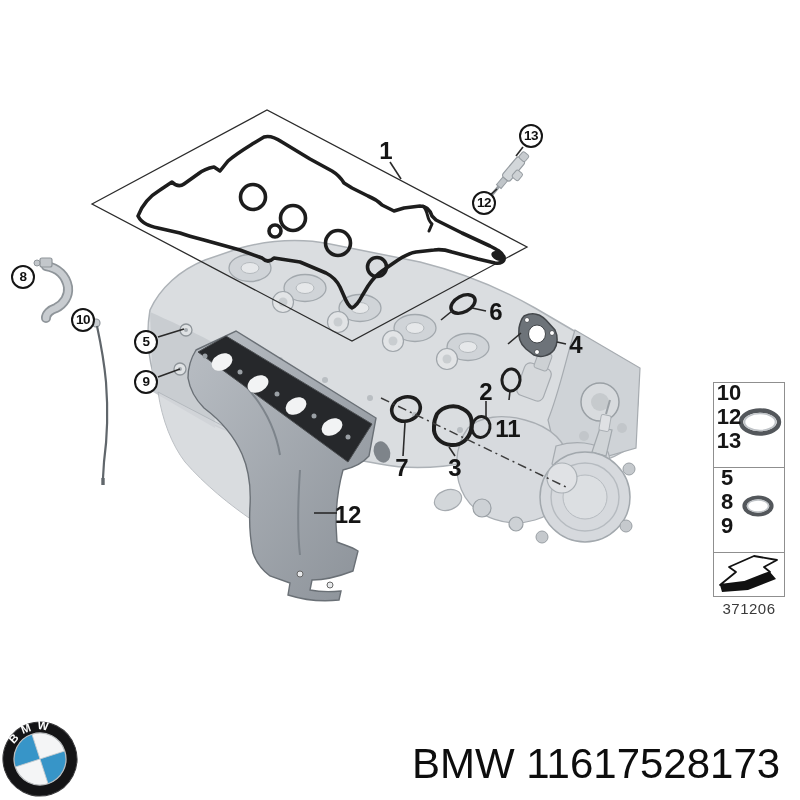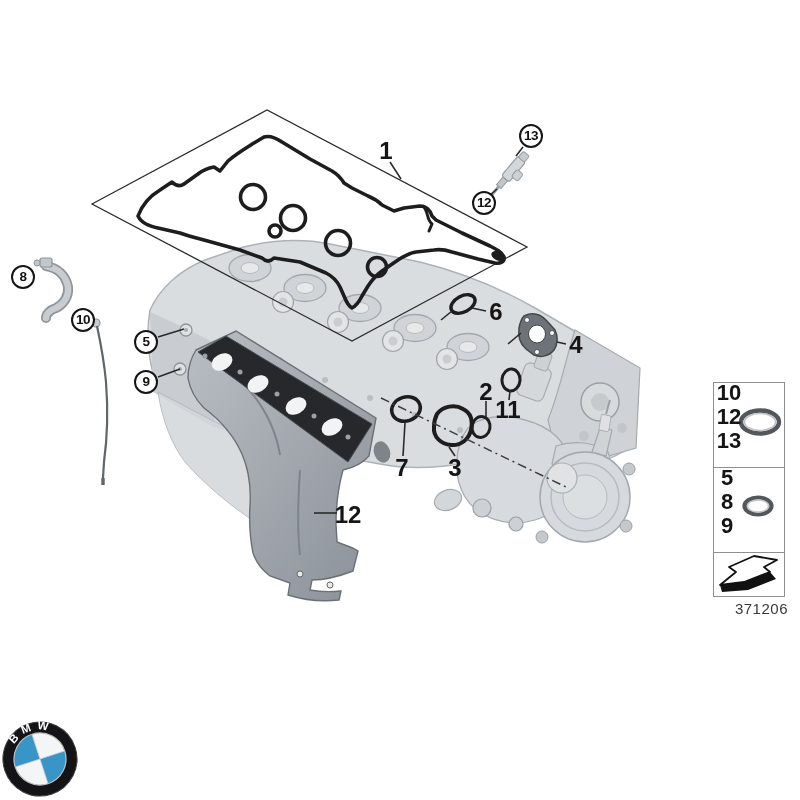--- a/index.html
+++ b/index.html
@@ -13,21 +13,21 @@
       color:#111;letter-spacing:-0.5px;z-index:3;}
   
   .lb{position:absolute;transform:translate(-50%,-50%);
       font:bold 24px "Liberation Sans",sans-serif;color:#151515;z-index:3;}
   
   .legend-box{position:absolute;left:713px;top:382px;width:72px;height:215px;
       box-sizing:border-box;border:1.5px solid #8f8f8f;background:transparent;z-index:2;}
   .legend-div{position:absolute;left:0;width:100%;height:0;border-top:1.5px solid #8f8f8f;}
   .legend-num{position:absolute;transform:translate(-50%,-50%);
       font:bold 22px "Liberation Sans",sans-serif;color:#151515;z-index:3;}
-  .diagram-number{position:absolute;left:710px;top:600px;width:78px;text-align:right;
+  .diagram-number{position:absolute;left:710px;top:600px;width:78px;text-align:center;
       font:15px "Liberation Sans",sans-serif;color:#3a3a3a;letter-spacing:.5px;z-index:3;}
   
   .part-label{position:absolute;left:412px;top:740px;
       font:42px "Liberation Sans",sans-serif;color:#0d0d0d;white-space:nowrap;z-index:3;}
   .logo-wrap{position:absolute;left:-2px;top:717px;width:84px;height:84px;z-index:3;}
 </style>
 </head>
 <body>
 
 <div class="stage">
@@ -257,21 +257,21 @@
   <div class="co" style="left:134px;top:370px">9</div>
   <div class="co" style="left:472px;top:191px">12</div>
   <div class="co" style="left:519px;top:124px">13</div>
 
   <div class="lb" style="left:386px;top:151px">1</div>
   <div class="lb" style="left:486px;top:392px">2</div>
   <div class="lb" style="left:455px;top:468px">3</div>
   <div class="lb" style="left:576px;top:345px">4</div>
   <div class="lb" style="left:496px;top:312px">6</div>
   <div class="lb" style="left:402px;top:468px">7</div>
-  <div class="lb" style="left:508px;top:410px">11</div>
+  <div class="lb" style="left:508px;top:429px">11</div>
   <div class="lb" style="left:348px;top:515px">12</div>
 
   <div class="legend-box">
     <div class="legend-div" style="top:83.5px"></div>
     <div class="legend-div" style="top:168.5px"></div>
   </div>
   <div class="legend-num" style="left:729px;top:393px">10</div>
   <div class="legend-num" style="left:729px;top:417px">12</div>
   <div class="legend-num" style="left:729px;top:441px">13</div>
   <div class="legend-num" style="left:727px;top:478px">5</div>
@@ -289,14 +289,15 @@
         <path d="M0,0 L26,0 A26,26 0 0 1 0,26 Z" fill="#3795c8"></path>
         <path d="M-26,0 H26 M0,-26 V26" stroke="#c9ccce" stroke-width="0.8"></path>
         <circle r="26" fill="none" stroke="#b9bcbe" stroke-width="1.2"></circle>
         <path id="bmw-arc" d="M-24,-17 A29.4,29.4 0 0 1 24,-17" fill="none"></path>
         <text font-family="Liberation Sans, sans-serif" font-size="11.5" font-weight="bold" fill="#ffffff" letter-spacing="5" text-anchor="middle">
           <textPath href="#bmw-arc" startOffset="50%">BMW</textPath>
         </text>
       </g>
     </svg>
   </div>
+  <div class="part-label">BMW 11617528173</div>
 
 </div>
 
 </body></html>

